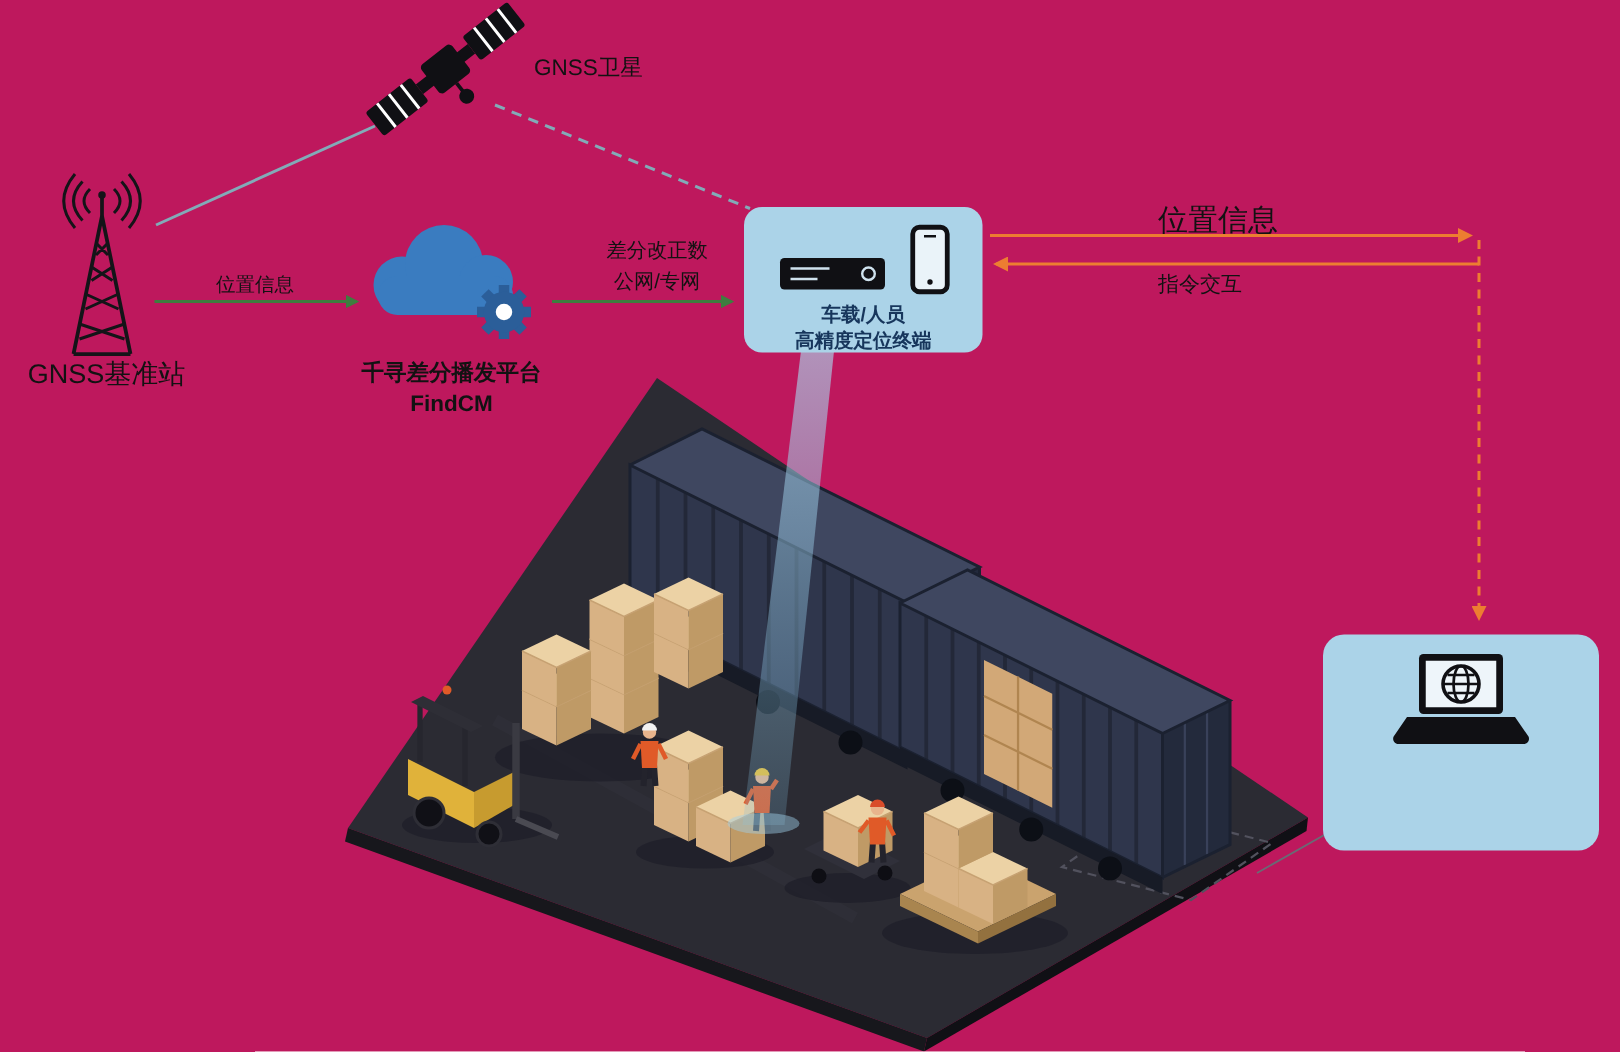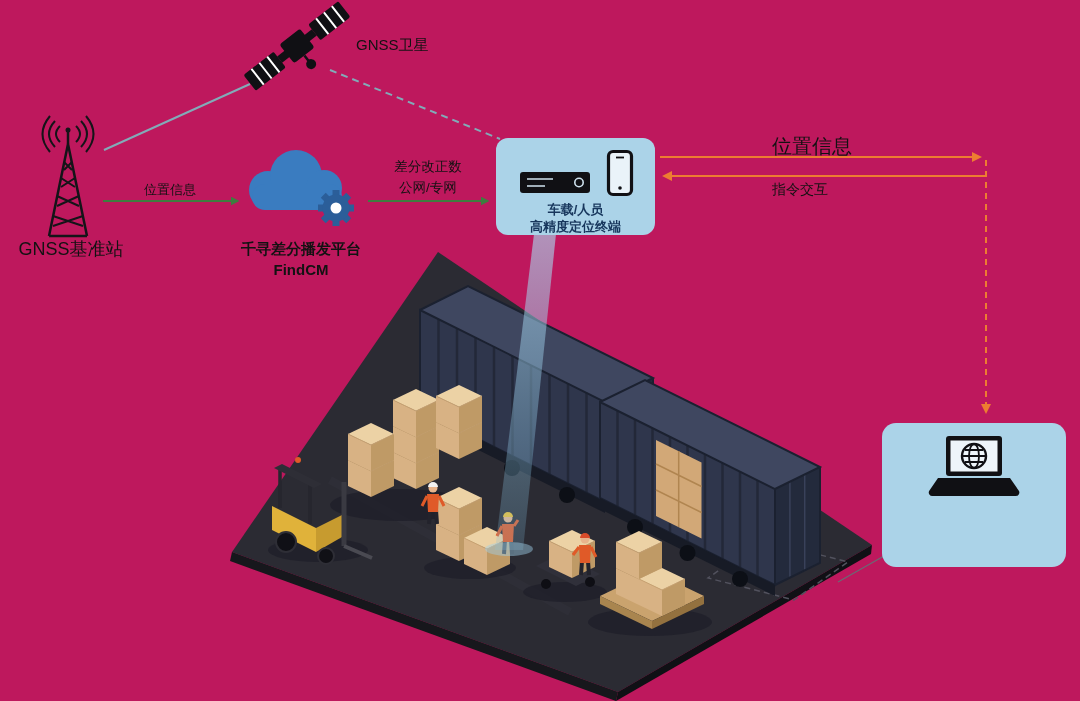--- a/index.html
+++ b/index.html
@@ -16,21 +16,21 @@
   .line-teal-d { stroke:var(--teal-line,#82abb8);  stroke-width:2; fill:none; stroke-dasharray:7 5; }
   .line-orange { stroke:var(--orange,#ed7d31);     stroke-width:2; fill:none; }
   .line-orange-d { stroke:var(--orange,#ed7d31);   stroke-width:2; fill:none; stroke-dasharray:6 5; }
 
   
   .lbl { position:absolute; color:#121212; }
   .l-sat  { left:356px; top:36px;  font-size:15px; }
   .l-base { left:16px;  top:237px; width:110px; text-align:center; font-size:18px; font-weight:normal; }
   .l-raw  { left:122px; top:181px; width:96px;  text-align:center; font-size:13px; }
   .l-cloud{ left:218px; top:238px; width:166px; text-align:center; font-size:15px; font-weight:bold; line-height:21px; }
-  .l-corr { left:376px; top:156px; width:104px; text-align:center; font-size:13.5px; line-height:21px; }
+  .l-corr { left:386px; top:156px; width:104px; text-align:center; font-size:13.5px; line-height:21px; }
   .l-pos  { left:772px; top:133px; width:112px; text-align:left; font-size:20px; }
   .l-cmd  { left:744px; top:181px; width:112px; text-align:center; font-size:14px; }
 
   
   .panel {
     position:absolute; background:var(--panel-fill,#abd3e8);
     display:flex; flex-direction:column; align-items:center;
   }
   .panel-terminal { left:496px; top:138px; width:159px; height:97px; border-radius:12px; padding-top:11px; }
   .devices { display:flex; align-items:flex-end; gap:14px; height:49px; }

